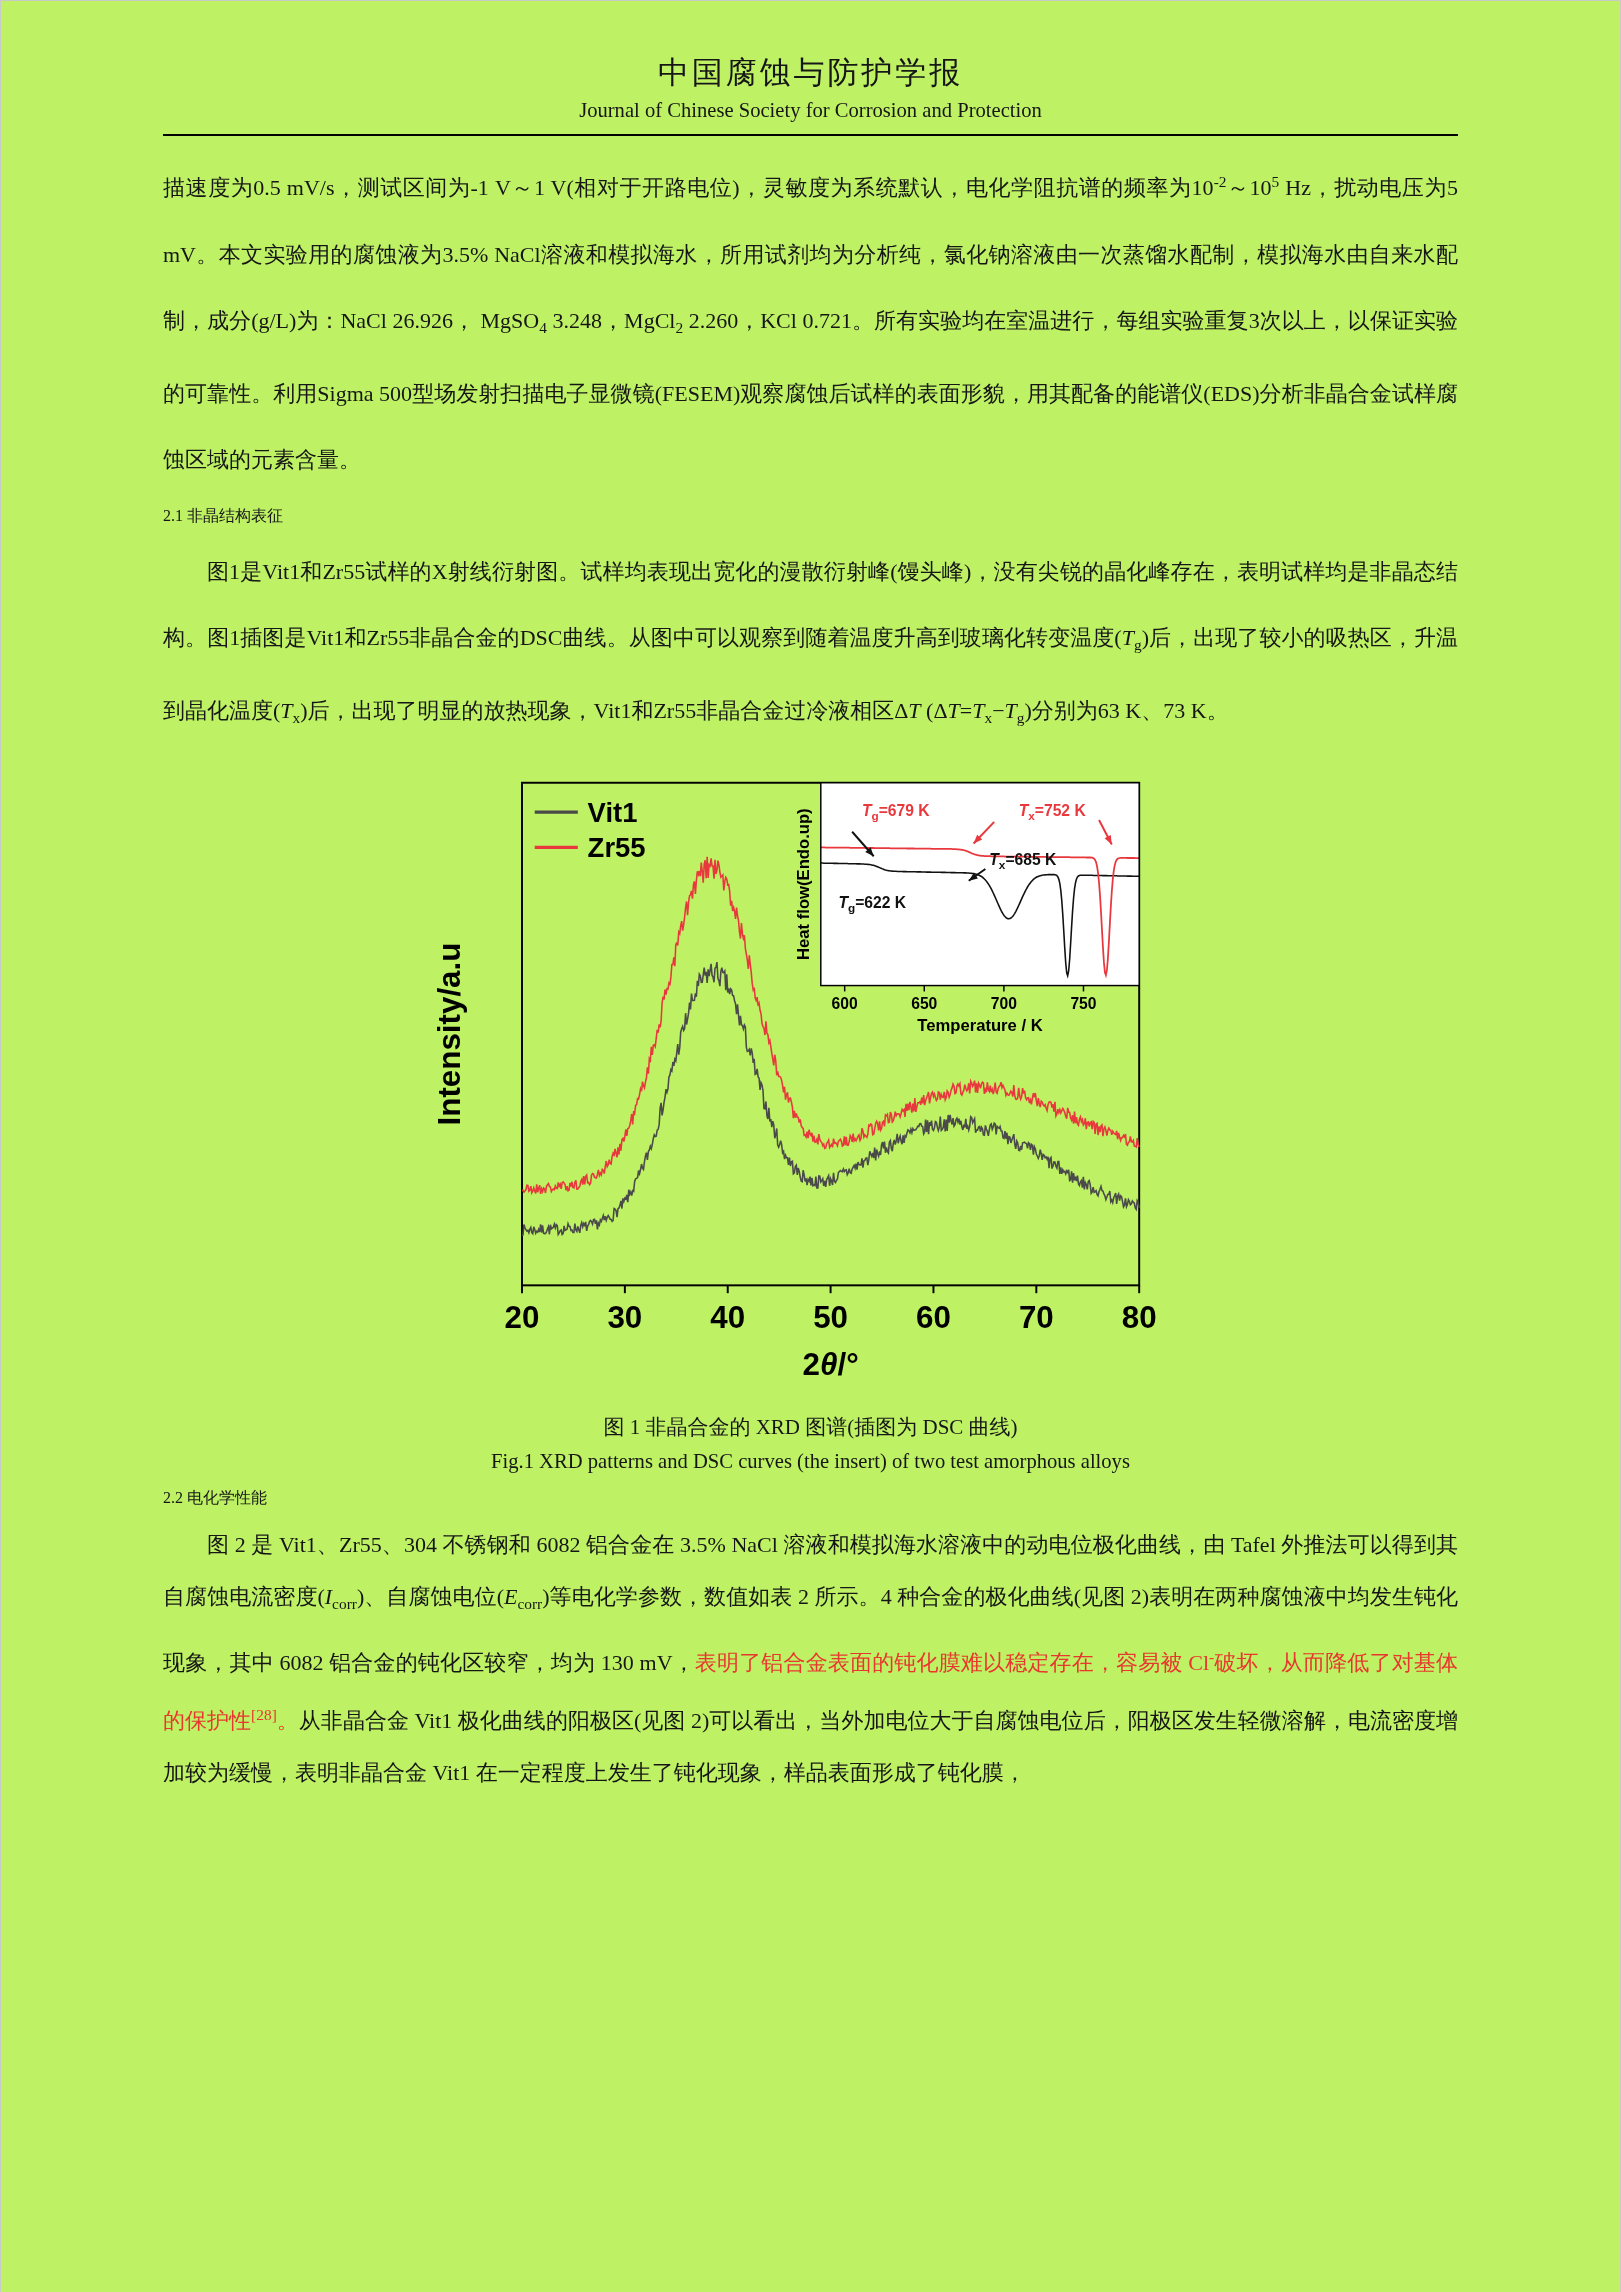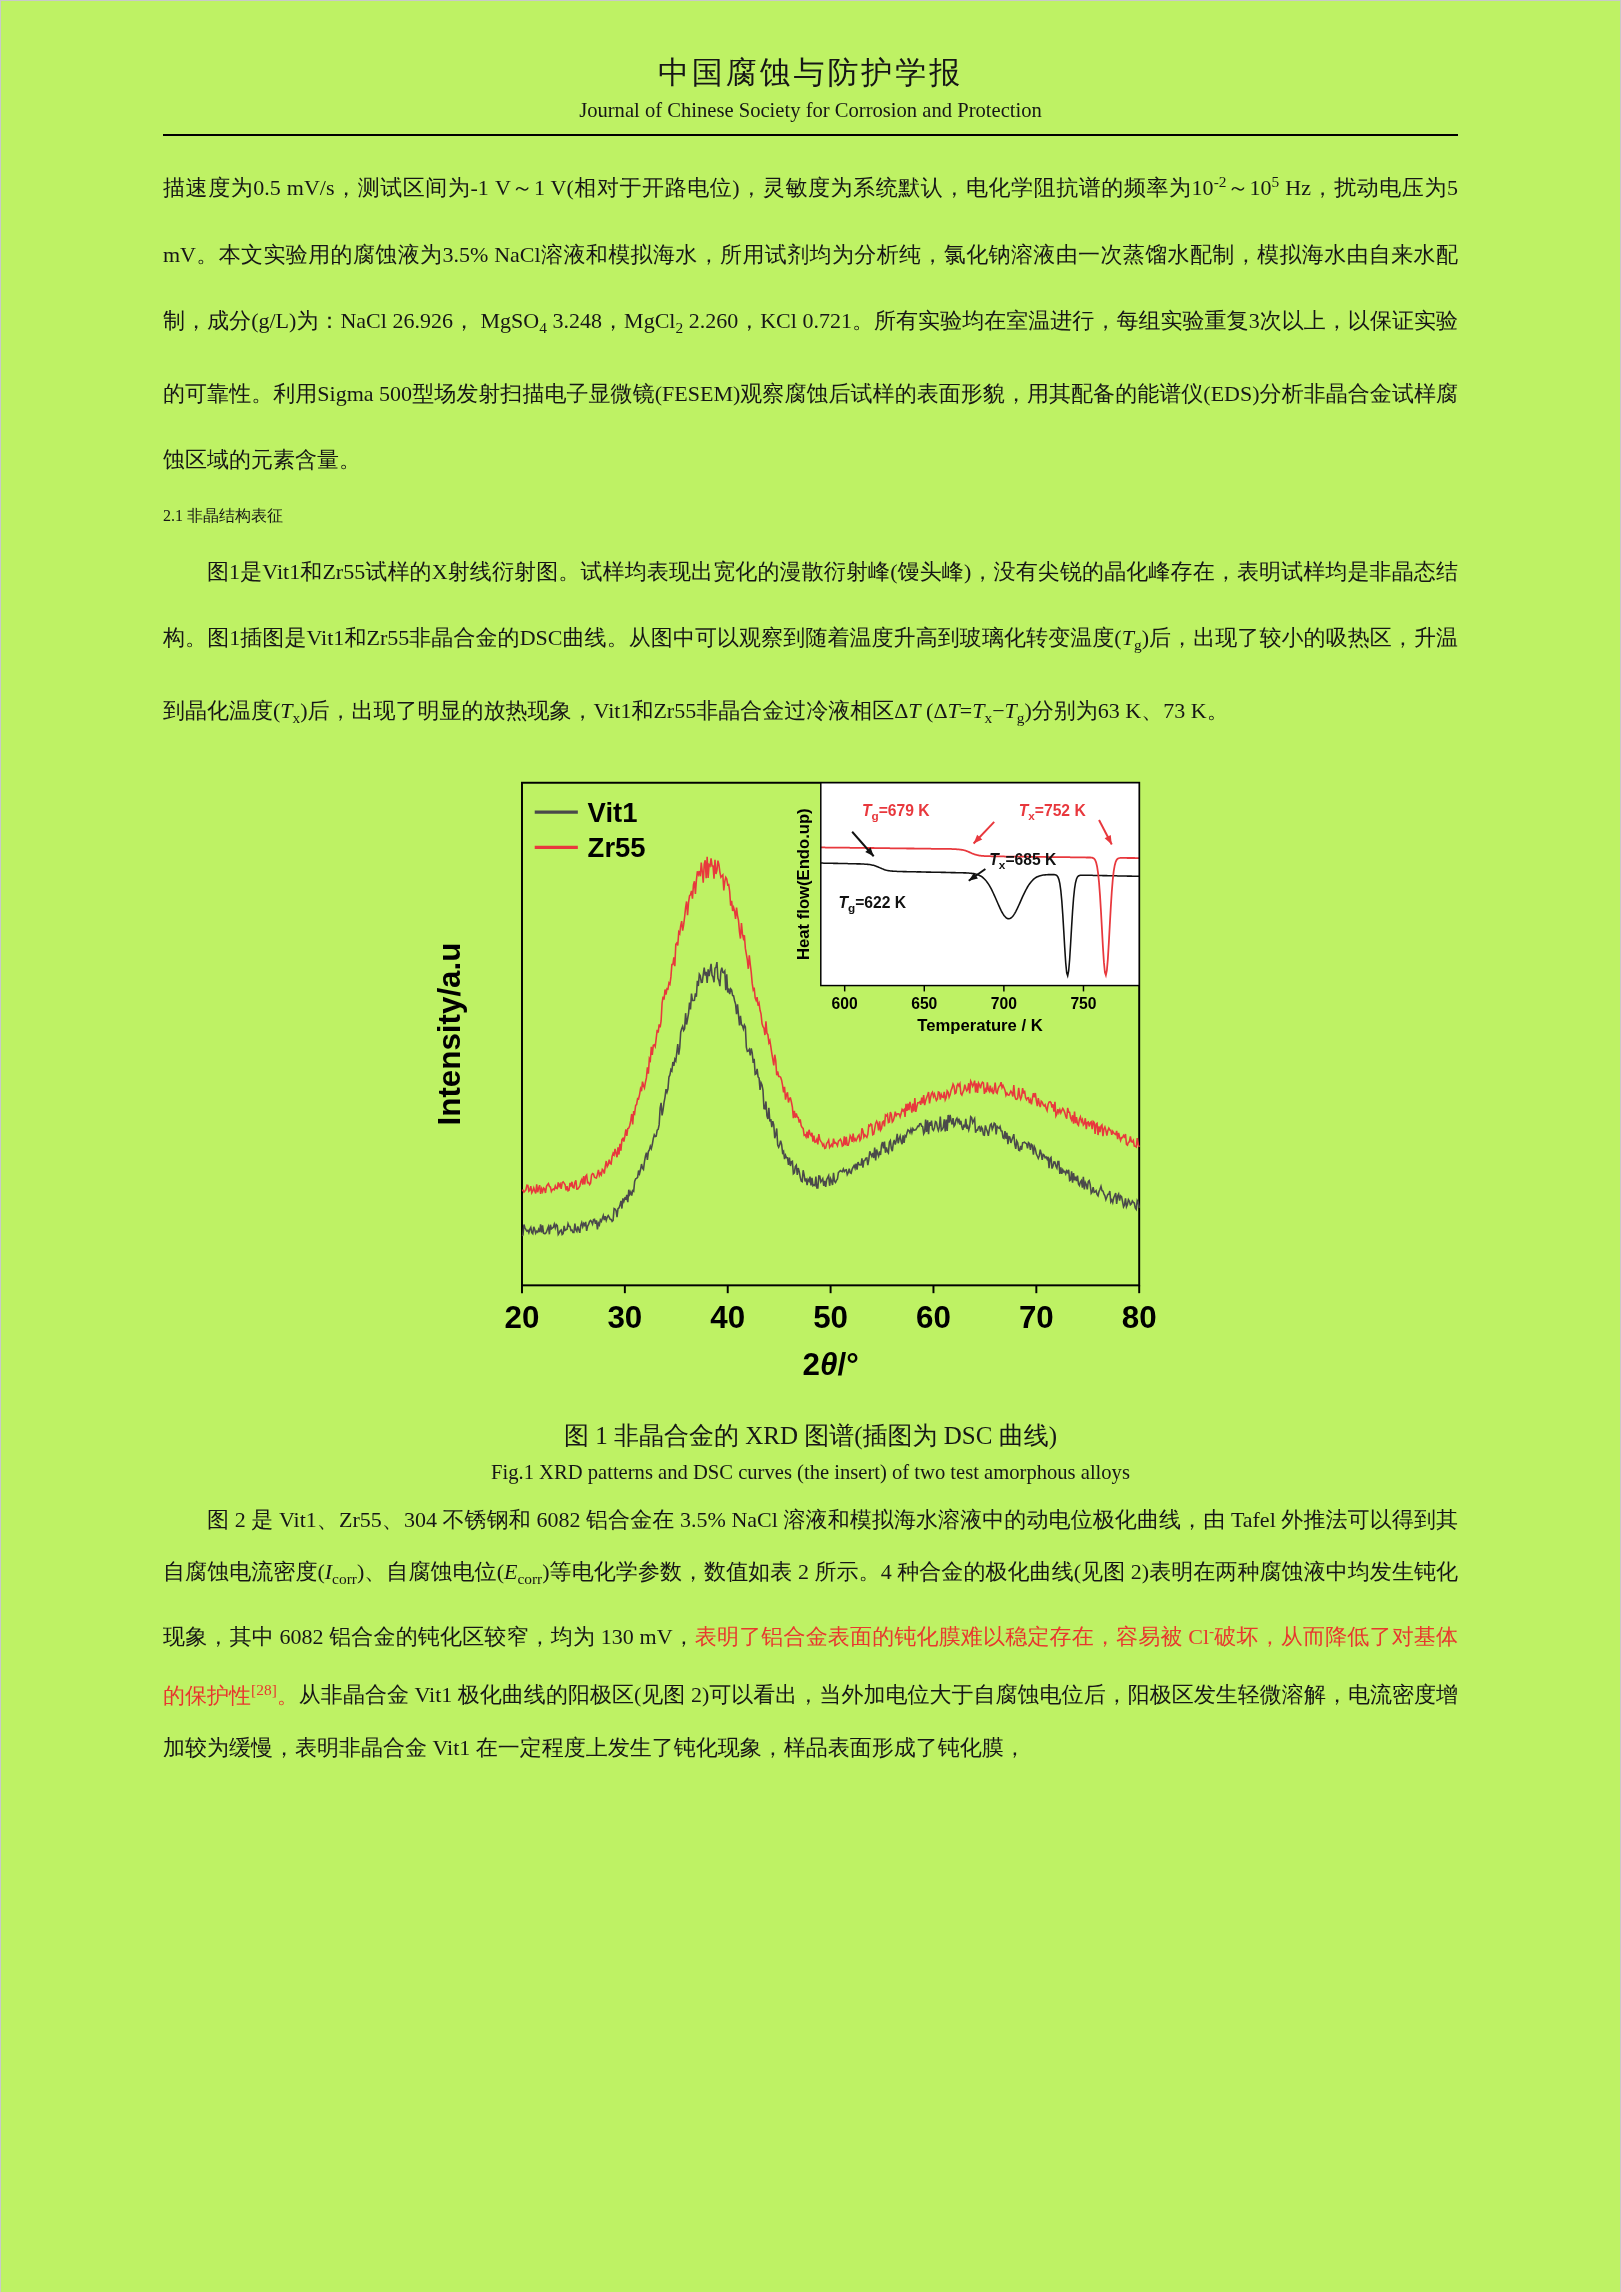--- a/index.html
+++ b/index.html
@@ -13,21 +13,21 @@
   .title-en{text-align:center;font-size:20.6px;margin-top:4.9px;}
   .header-rule{border-top:2px solid #000;margin-top:11.8px;}
   p.body-text{font-size:22px;line-height:66px;text-align:justify;margin:0;}
   p.first{margin-top:13.7px;}
   p.wide{line-height:52px;}
   .indent{text-indent:2em;}
   h2.sec{font-size:24.5px;font-weight:400;margin:15.7px 0 0 0;}
   h3.subsec{font-size:16px;font-weight:400;margin:12.7px 0 0 0;}
   figure{margin:19.6px auto 0 auto;width:863px;text-align:center;}
   figure svg{display:block;margin:0 auto;}
-  .cap-zh{font-size:25px;margin-top:21px;}
+  .cap-zh{font-size:21px;margin-top:15px;}
   .cap-en{font-size:20.6px;margin-top:8.8px;}
   sub,sup{font-size:70%;}
   
   .axis-big{font:700 32px "Liberation Sans","DejaVu Sans",sans-serif;fill:#000;}
   .legend-text{font:700 28px "Liberation Sans","DejaVu Sans",sans-serif;fill:#000;}
   .inset-tick{font:700 16px "Liberation Sans","DejaVu Sans",sans-serif;fill:#000;}
   .inset-label{font:700 17px "Liberation Sans","DejaVu Sans",sans-serif;fill:#000;}
   .ann{font:700 16px "Liberation Sans","DejaVu Sans",sans-serif;}
 </style>
 </head>
@@ -100,18 +100,19 @@
           <polygon points="571,112 580.4,109.8 576.3,103.9" fill="#111111"></polygon>
           <line x1="452" y1="62" x2="474" y2="87" stroke="#111111" stroke-width="2"></line>
           <polygon points="474,87 470.8,77.9 465.4,82.6" fill="#111111"></polygon>
         </svg>
       <figcaption>
         <div class="cap-zh">图 1 非晶合金的 XRD 图谱(插图为 DSC 曲线)</div>
         <div class="cap-en">Fig.1 XRD patterns and DSC curves (the insert) of two test amorphous alloys</div>
       </figcaption>
     </figure>
 
+    <h3 class="subsec" style="margin-top:15.7px;">2.2 电化学性能</h3>
 
     <p class="body-text wide indent" style="margin-top:9.8px;">图 2 是 Vit1、Zr55、304 不锈钢和 6082 铝合金在 3.5% NaCl 溶液和模拟海水溶液中的动电位极化曲线，由 Tafel 外推法可以得到其自腐蚀电流密度(<i>I</i><sub>corr</sub>)、自腐蚀电位(<i>E</i><sub>corr</sub>)等电化学参数，数值如表 2 所示。4 种合金的极化曲线(见图 2)表明在两种腐蚀液中均发生钝化现象，其中 6082 铝合金的钝化区较窄，均为 130 mV，<span class="red" style="color: rgb(232, 55, 46);">表明了铝合金表面的钝化膜难以稳定存在，容易被 Cl<sup>-</sup>破坏，从而降低了对基体的保护性<sup>[28]</sup>。</span>从非晶合金 Vit1 极化曲线的阳极区(见图 2)可以看出，当外加电位大于自腐蚀电位后，阳极区发生轻微溶解，电流密度增加较为缓慢，表明非晶合金 Vit1 在一定程度上发生了钝化现象，样品表面形成了钝化膜，</p>
 
   </main>
 </div>
 
 
 </body></html>

